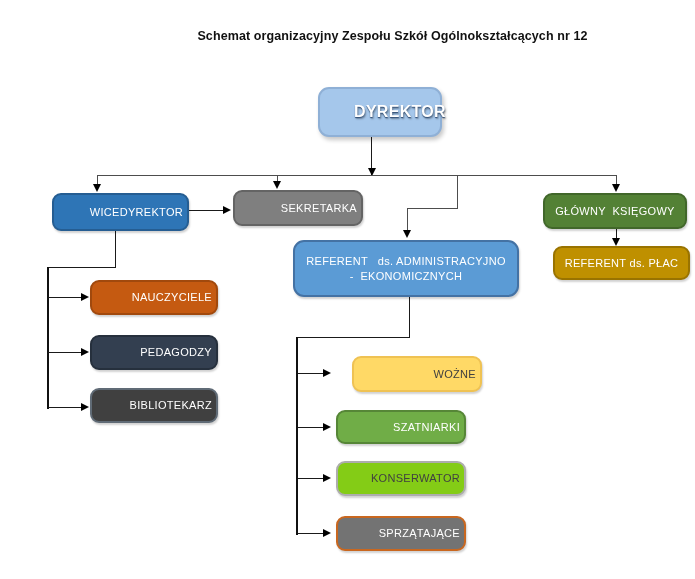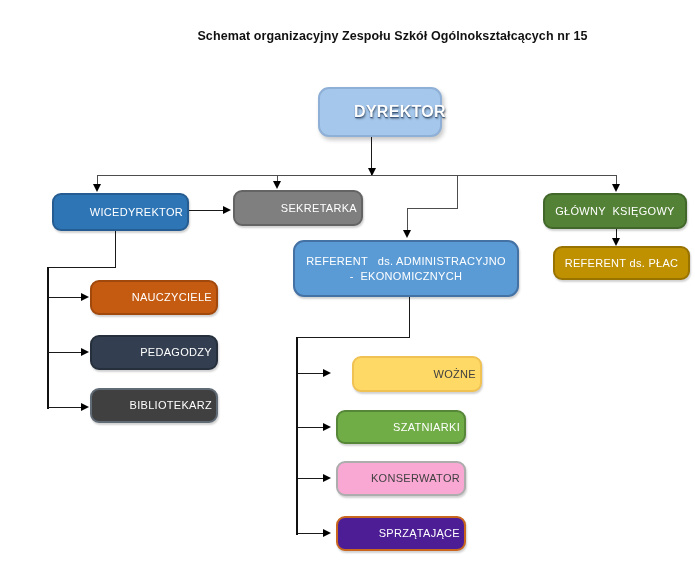--- a/index.html
+++ b/index.html
@@ -38,21 +38,21 @@
     position:absolute;width:0;height:0;
     border-top:4px solid transparent;border-bottom:4px solid transparent;
     border-left:8px solid #000000;
   }
 </style>
 </head>
 <body>
 
 <div class="canvas">
 
-  <div class="title">Schemat organizacyjny Zespołu Szkół Ogólnokształcących nr 15</div>
+  <div class="title">Schemat organizacyjny Zespołu Szkół Ogólnokształcących nr 12</div>
 
   <div class="vline dark" style="left:371px;top:137px;height:38px"></div>
   <div class="arr-d" style="left:368px;top:168px"></div>
   <div class="hline" style="left:97px;top:175px;width:520px"></div>
 
   <div class="vline" style="left:97px;top:175px;height:10px"></div>
   <div class="arr-d" style="left:93px;top:184px"></div>
 
   <div class="vline" style="left:277px;top:175px;height:8px"></div>
   <div class="arr-d" style="left:273px;top:181px"></div>
@@ -131,21 +131,21 @@
   </div>
 
   <div class="node" style="left: 336px; top: 356px; width: 130px; height: 36px; background: rgb(255, 217, 102); border-color: rgb(239, 194, 83); color: rgb(64, 64, 64); margin-left: 16px;">
     <span class="lbl">WOŻNE</span>
   </div>
 
   <div class="node" style="left: 336px; top: 410px; width: 130px; height: 34px; background: rgb(112, 173, 71); border-color: rgb(86, 134, 55); color: rgb(255, 255, 255);">
     <span class="lbl">SZATNIARKI</span>
   </div>
 
-  <div class="node" style="left: 336px; top: 461px; width: 130px; height: 35px; background: #f9a8d4; border-color: rgb(173, 173, 173); color: rgb(64, 64, 64);">
+  <div class="node" style="left: 336px; top: 461px; width: 130px; height: 35px; background: #84cc16; border-color: rgb(173, 173, 173); color: rgb(64, 64, 64);">
     <span class="lbl">KONSERWATOR</span>
   </div>
 
-  <div class="node" style="left: 336px; top: 516px; width: 130px; height: 35px; background: #4c1d95; border-color: rgb(201, 103, 31); color: rgb(255, 255, 255);">
+  <div class="node" style="left: 336px; top: 516px; width: 130px; height: 35px; background: #737373; border-color: rgb(201, 103, 31); color: rgb(255, 255, 255);">
     <span class="lbl">SPRZĄTAJĄCE</span>
   </div>
 
 </div>
 
 </body></html>

